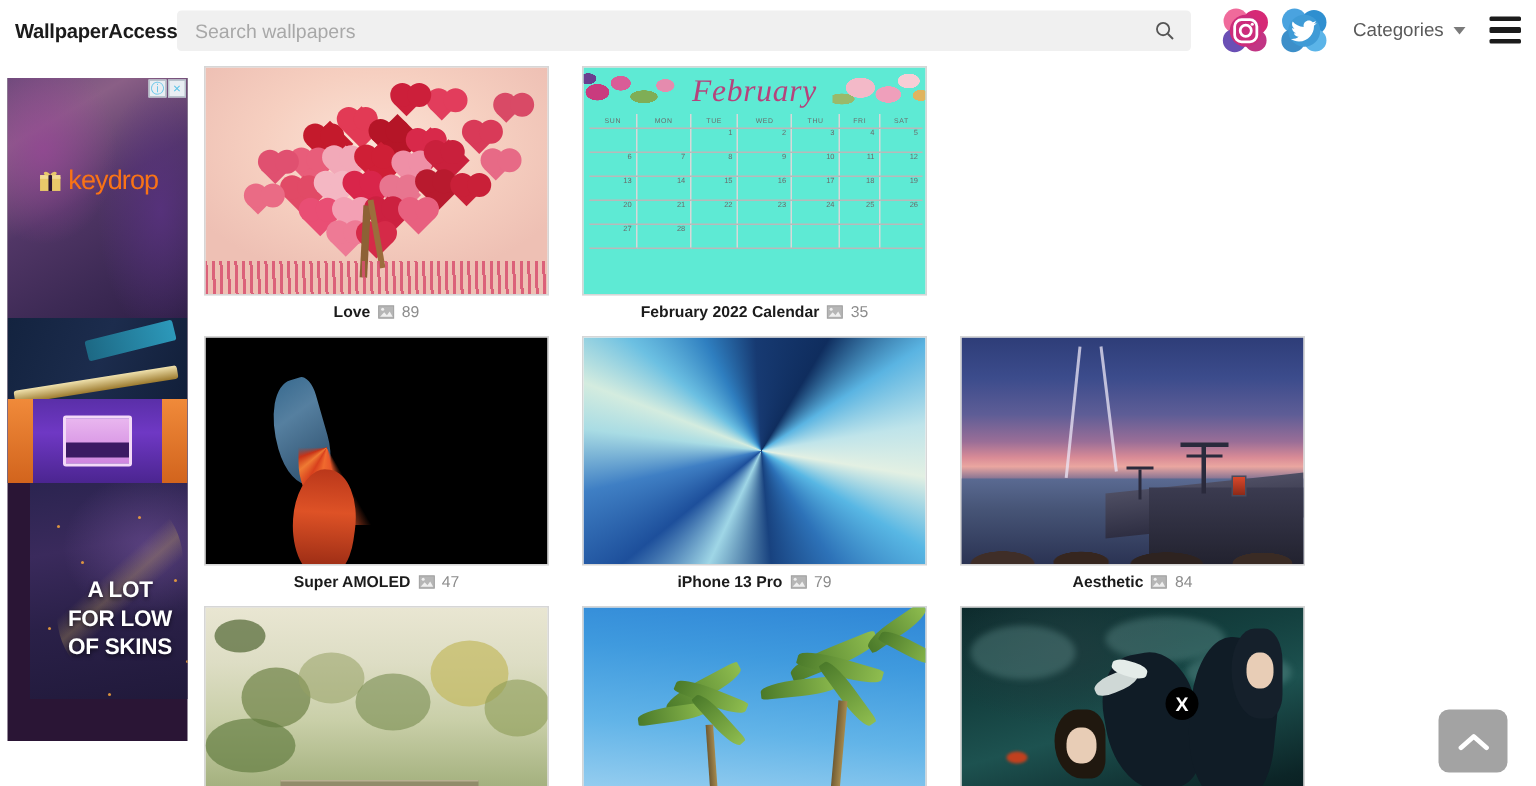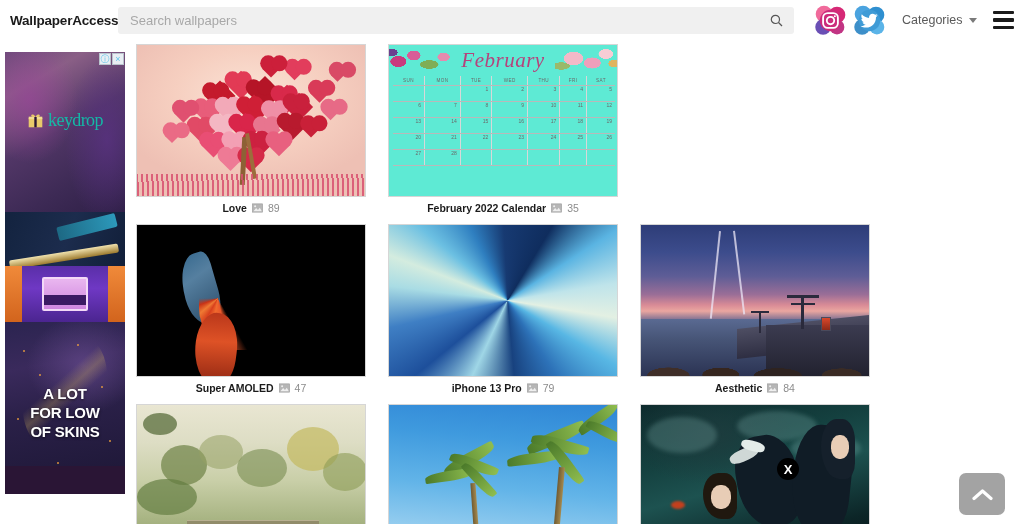--- a/index.html
+++ b/index.html
@@ -96,22 +96,22 @@
     text-align: center; cursor: pointer;
     font-family: "Liberation Sans", sans-serif;
   }
   .ad-logo {
     position: absolute; left: 0; top: 58px; width: 120px;
     display: flex; align-items: center; justify-content: center; gap: 4px;
     z-index: 4;
   }
   .ad-logo-mark { width: 17px; height: 17px; display: block; }
   .ad-logo-text {
-    color: #14b8a6; font-size: 18px; letter-spacing: -0.6px;
-    font-family: Liberation Serif, serif;
+    color: #f97316; font-size: 18px; letter-spacing: -0.6px;
+    font-family: Liberation Sans, sans-serif;
   }
   .ad-mid {
     position: absolute; left: 0; top: 160px; width: 120px; height: 110px;
     background: linear-gradient(110deg,#13233f 0%, #1c2c4d 45%, #0e1b33 100%);
     overflow: hidden;
   }
   .gun {
     position: absolute; left: -6px; top: 22px;
     width: 132px; height: 26px;
     background: linear-gradient(180deg,#e8d79a 0%, #c9a martial 0%, #b8923f 55%, #7d5f22 100%);
@@ -142,21 +142,21 @@
   .crate-box {
     width: 46px; height: 34px;
     background: linear-gradient(180deg,#e9b6ef,#cf86df);
     border: 2px solid #f3d9f7; border-radius: 2px;
   }
   .crate-box-inner {
     width: 100%; height: 10px; margin-top: 16px;
     background: #3b1a63;
   }
   .ad-bot {
-    position: absolute; left: 0; top: 270px; width: 120px; height: 144px;
+    position: absolute; left: 15px; top: 270px; width: 120px; height: 144px;
     background:
       radial-gradient(ellipse 80px 70px at 65% 30%, rgba(110,80,150,.6), transparent 70%),
       linear-gradient(170deg,#2b2450 0%, #3a2a5c 30%, #2a2048 60%, #20193a 100%);
     overflow: hidden;
   }
   .spark {
     position: absolute; width: 2px; height: 2px;
     background: #f7a63c; border-radius: 50%; opacity: .85;
   }
   .swirl {

